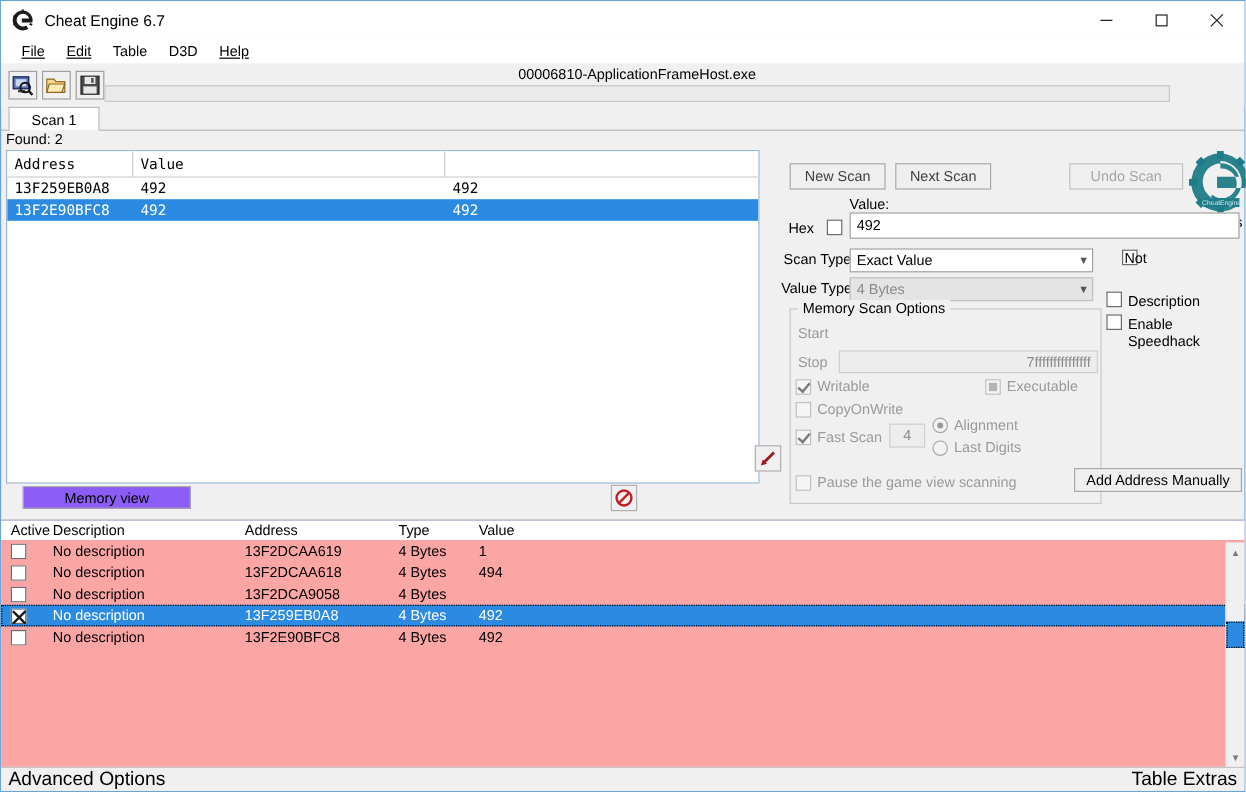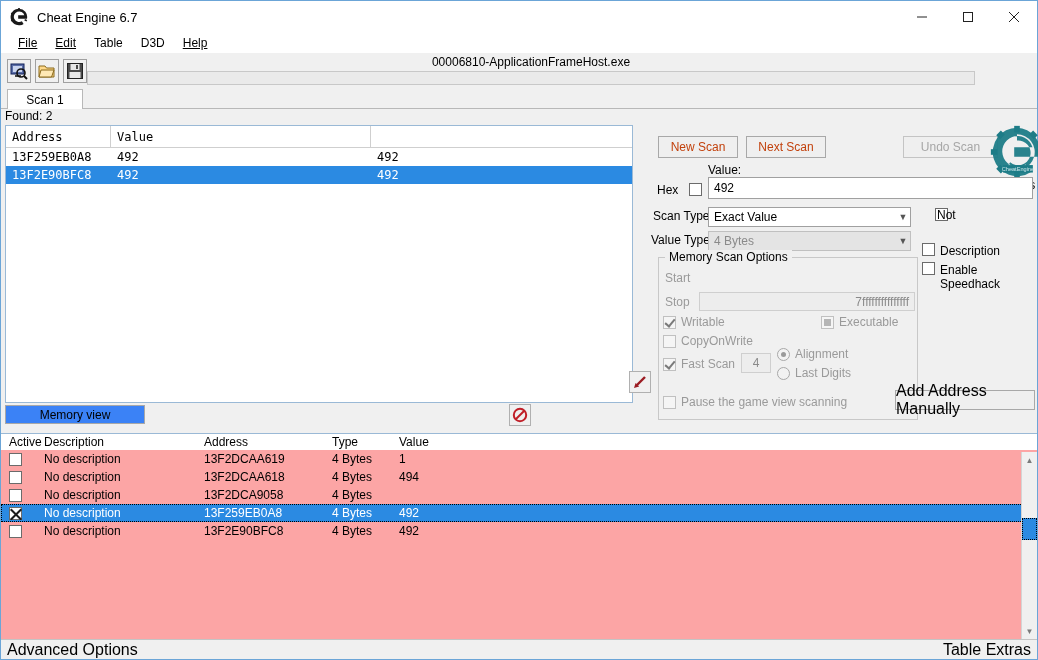--- a/index.html
+++ b/index.html
@@ -84,45 +84,45 @@
   .slc-prev { flex:1 1 auto; border-right:none; }
   .sl-row { display:flex; height:18px; align-items:center; }
   .sl-row.sel { background:#2b8ae2; color:#ffffff; }
   .sl-cell {
     font-family:"DejaVu Sans Mono", monospace; font-size:12px;
     padding-left:6px; white-space:nowrap; overflow:hidden;
   }
   
   .memview-row { position:absolute; left:4px; top:280px; width:628px; height:26px; }
   .memview-btn {
-    position:absolute; left:0; top:0; width:140px; height:19px;
-    background:#3b82f6; border:1px solid #a8a8a8;
+    position:absolute; left:14px; top:0; width:140px; height:19px;
+    background:#8b5cf6; border:1px solid #a8a8a8;
     font-size:12px; display:flex; align-items:center; justify-content:center;
   }
   .stop-btn {
     position:absolute; left:504px; top:-1px; width:22px; height:22px;
     background:#f0f0f0; border:1px solid #b0b0b0;
     display:flex; align-items:center; justify-content:center;
   }
   .arrow-btn {
     position:absolute; left:628px; top:246px; width:22px; height:22px;
     background:#f0f0f0; border:1px solid #b0b0b0;
     display:flex; align-items:center; justify-content:center;
   }
   
   .scanpanel { position:absolute; left:650px; top:0; width:384px; height:300px; }
   .scan-btn {
     position:absolute; height:22px; background:#efefef;
     border:1px solid #a8a8a8; font-size:12px;
-    display:flex; align-items:center; justify-content:center; color:#c2410c;
+    display:flex; align-items:center; justify-content:center; color:#404040;
   }
   .scan-btn.disabled { color:#a6a6a6; border-color:#c4c4c4; background:#efefef; }
   #btn-new  { left:7px;   top:11px; width:80px; }
   #btn-next { left:95px;  top:11px; width:80px; }
-  #btn-undo { left:240px; top:11px; width:95px;margin-left:12px; }
+  #btn-undo { left:240px; top:11px; width:95px; }
   .settings-lbl { position:absolute; left:341px; top:53px; font-size:12px; color:#000; }
   .ce-logo-big { position:absolute; left:338px; top:-1px; width:56px; height:56px; }
   .value-lbl { position:absolute; left:57px; top:38px; font-size:12px; }
   .hex-lbl { position:absolute; left:6px; top:58px; font-size:12px; }
   .hex-cb { position:absolute; left:38px; top:57px; }
   .value-input {
     position:absolute; left:57px; top:52px; width:325px; height:22px;
     background:#ffffff; border:1px solid #a0a0a0;
     font-size:12px; display:flex; align-items:center; padding-left:5px;
   }
@@ -201,21 +201,21 @@
   }
   .radio.sel::after {
     content:""; position:absolute; left:3px; top:3px;
     width:5px; height:5px; border-radius:50%; background:#9a9a9a;
   }
   #rb-align { left:126px; top:222px; }
   #rb-last { left:126px; top:241px; }
   #cb-pause { left:12px; top:270px; }
   .addaddr-btn {
     position:absolute; left:244px; top:265px; width:140px; height:20px;
-    background:#efefef; border:1px solid #a8a8a8; font-size:16px;
+    background:#efefef; border:1px solid #a8a8a8; font-size:12px;
     display:flex; align-items:center; justify-content:center;
   }
   .unr-cb { position:absolute; left:271px; top:118px; }
   .unr-lbl { position:absolute; left:289px; top:119px; font-size:12px; }
   .spd-cb { position:absolute; left:271px; top:137px; }
   .spd-lbl { position:absolute; left:289px; top:138px; font-size:12px; }
   
   .addrtable {
     position:absolute; left:0px; top:308px; right:0px; bottom:0px;
     background:#fca5a5; border-top:1px solid #9ab9d6;

